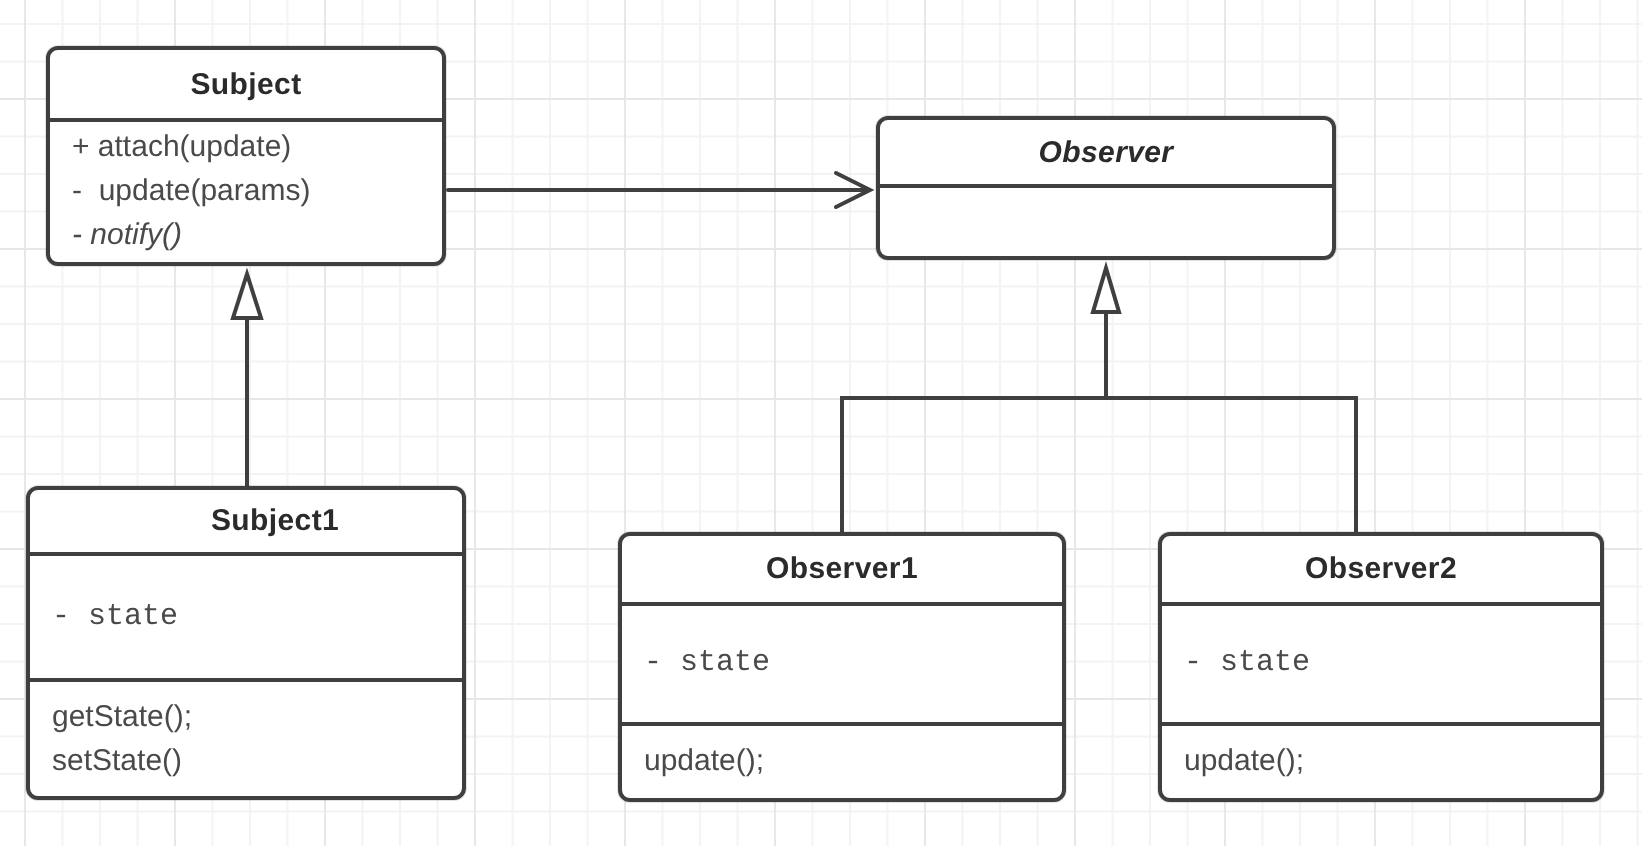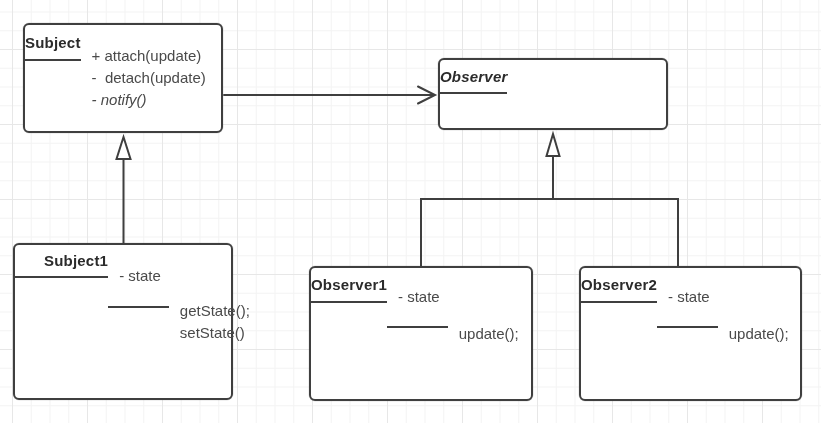--- a/index.html
+++ b/index.html
@@ -48,21 +48,21 @@
   svg.connectors polygon.tri {
     stroke: var(--line);
     stroke-width: 2;
     fill: #ffffff;
     stroke-linejoin: miter;
   }
 
   .uml {
     position: absolute;
     display: flex;
-    flex-direction: row;
+    flex-direction: column;
     background: #ffffff;
     border: 2px solid var(--border);
     border-radius: 6px;
     box-shadow: 0 0 0 0.5px rgba(60,60,60,0.15);
     justify-content: space-between;
   }
   .uml .title {
     flex: 0 0 auto;
     display: flex;
     align-items: center;
@@ -76,21 +76,21 @@
   .uml .title.abstract { font-style: italic; }
   .uml .section {
     display: flex;
     flex-direction: column;
     justify-content: center;
     padding: 2px 8px 2px 11px;
     font-size: 15px;
     line-height: 22px;
     color: var(--body-text);
   }
-  .uml .section.sep { border-bottom: 2px solid var(--border); }
+  .uml .section.sep { border-bottom: 2px solid var(--border); font-family: Liberation Mono, monospace; }
   .uml .section.grow { flex: 1 1 auto; }
   .uml .line { white-space: pre; }
   .uml .line.italic { font-style: italic; }
 </style>
 </head>
 <body>
 
 <div class="canvas">
 
   <svg class="connectors" viewBox="0 0 821 423">
@@ -109,21 +109,21 @@
       <path d="M421,266 L421,199 L678,199 L678,266"></path>
       <line x1="553" y1="199" x2="553" y2="156"></line>
       <polygon class="tri" points="553,134 546.5,156 559.5,156"></polygon>
     </g>
   </svg>
 
   <div class="uml" style="left:23px; top:23px; width:200px; height:110px;">
     <div class="title" style="height:36px;">Subject</div>
     <div class="section grow">
       <div class="line">+ attach(update)</div>
-      <div class="line">-  detach(update)</div>
+      <div class="line">-  update(params)</div>
       <div class="line italic">- notify()</div>
     </div>
   </div>
 
   <div class="uml" style="left:438px; top:58px; width:230px; height:72px;">
     <div class="title abstract" style="height:34px;">Observer</div>
   </div>
 
   <div class="uml" style="left:13px; top:243px; width:220px; height:157px;">
     <div class="title" style="height:33px;padding-left:29px;">Subject1</div>

